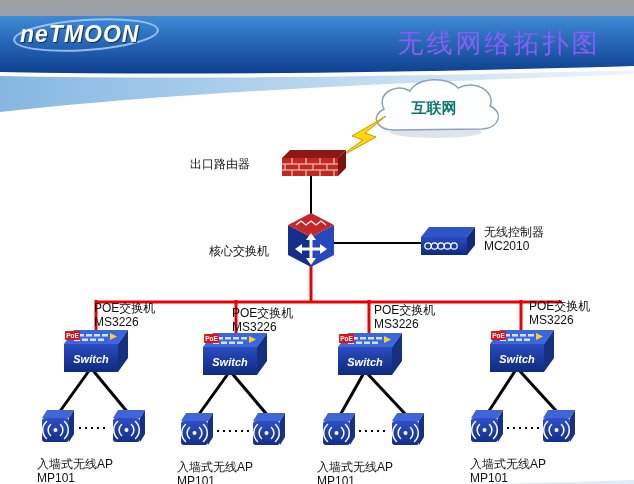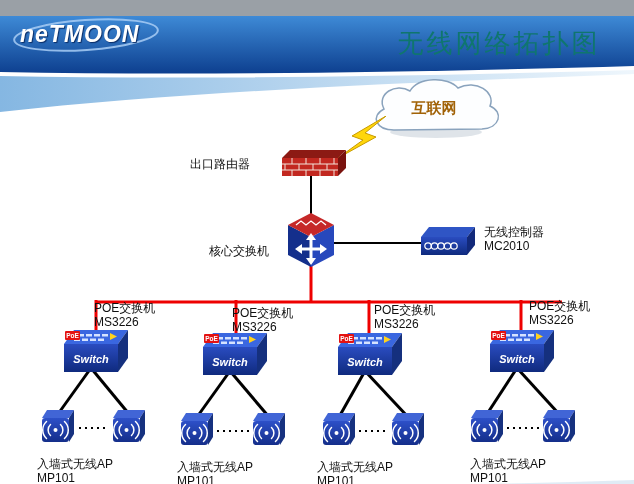--- a/index.html
+++ b/index.html
@@ -4,33 +4,33 @@
 <style>
   * { margin:0; padding:0; box-sizing:border-box; }
   html,body { background:#9aa0a6; }
   body { font-family:"Liberation Sans", sans-serif; }
   .stage { position:relative; width:634px; height:484px; background:#ffffff; overflow:hidden; margin:16px auto; }
   .abs { position:absolute; }
   .label { font-size:12px; color:#101010; text-align:left; line-height:14px; }
   .label div { white-space:nowrap; }
   .page-title {
     font-family:"Liberation Serif", serif;
-    font-size:26px; color:#0f766e; letter-spacing:3px;
+    font-size:26px; color:#8b5cf6; letter-spacing:3px;
     text-align:center; white-space:nowrap;
   }
   .logo-sub {
     display:inline-block; background:#1565c0; border:1px solid #8db9ec;
     border-radius:8px; color:#ffffff; font-size:10px; line-height:13px;
     padding:0 12px; letter-spacing:2px; white-space:nowrap;
   }
   .logo-text {
     font-style:italic; font-weight:bold; font-size:23px; color:#ffffff;
     letter-spacing:1px; white-space:nowrap; text-shadow:1px 1px 1px #0a2d66;
   }
-  .cloud-label { font-size:15px; font-weight:bold; color:#a16207; text-align:center; }
+  .cloud-label { font-size:15px; font-weight:bold; color:#0f766e; text-align:center; }
   svg { display:block; }
 </style>
 </head>
 <body>
 
 <div class="stage">
 
   <svg width="0" height="0" class="abs" aria-hidden="true">
     <defs>
       <linearGradient id="gHdr" x1="0" y1="0" x2="0" y2="1">

